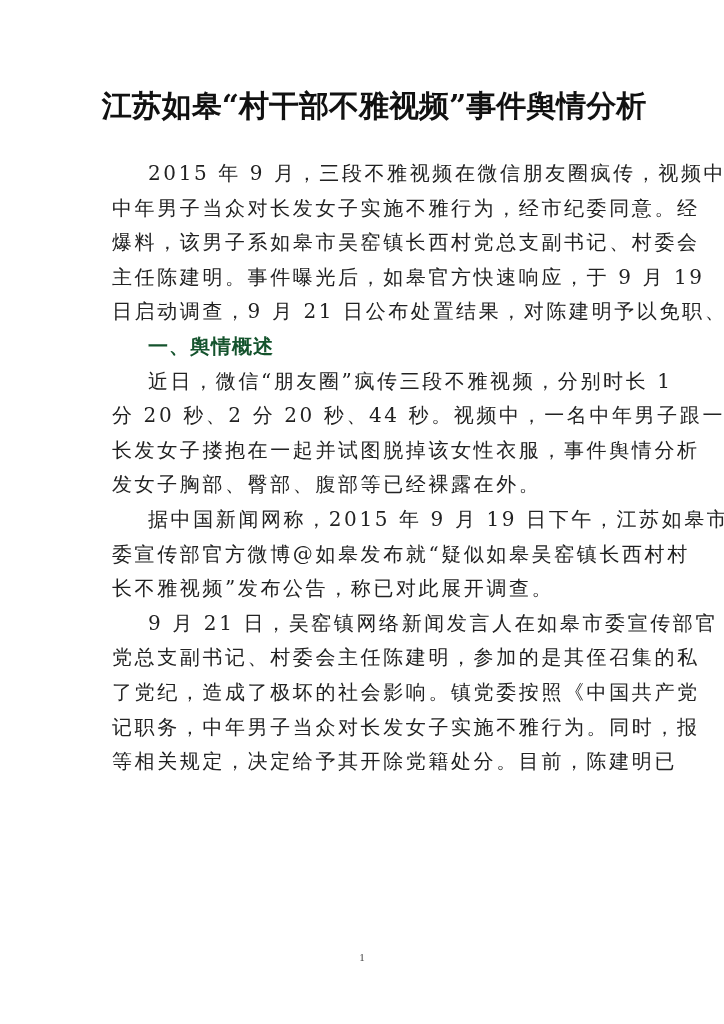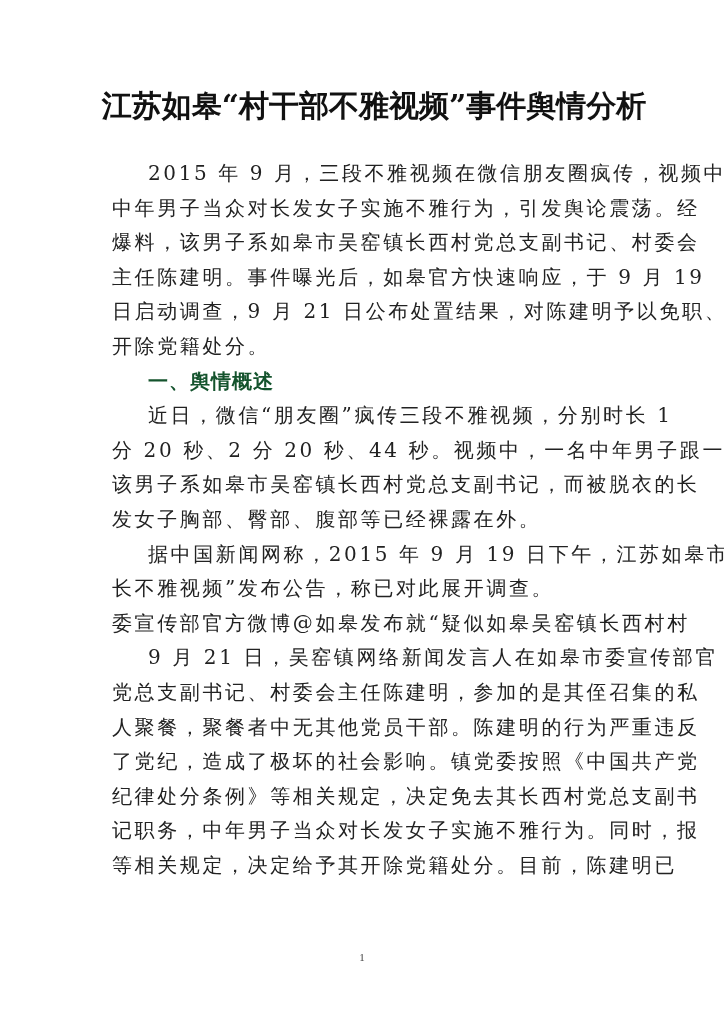--- a/index.html
+++ b/index.html
@@ -77,36 +77,33 @@
     }
   </style>
 </head>
 <body>
 
 <div class="page">
   <div class="title">江苏如皋“村干部不雅视频”事件舆情分析</div>
 
   <div class="body-text">
     <div class="line indent">2015 年 9 月，三段不雅视频在微信朋友圈疯传，视频中</div>
-    <div class="line">中年男子当众对长发女子实施不雅行为，引发舆论震荡。经</div>
+    <div class="line">中年男子当众对长发女子实施不雅行为，经市纪委同意。经</div>
     <div class="line">爆料，该男子系如皋市吴窑镇长西村党总支副书记、村委会</div>
     <div class="line">主任陈建明。事件曝光后，如皋官方快速响应，于 9 月 19</div>
     <div class="line">日启动调查，9 月 21 日公布处置结果，对陈建明予以免职、</div>
-    <div class="line last">开除党籍处分。</div>
     <div class="line heading">一、舆情概述</div>
     <div class="line indent">近日，微信“朋友圈”疯传三段不雅视频，分别时长 1</div>
     <div class="line">分 20 秒、2 分 20 秒、44 秒。视频中，一名中年男子跟一名</div>
-    <div class="line">该男子系如皋市吴窑镇长西村党总支副书记，而被脱衣的长</div>
+    <div class="line">长发女子搂抱在一起并试图脱掉该女性衣服，事件舆情分析</div>
     <div class="line last">发女子胸部、臀部、腹部等已经裸露在外。</div>
     <div class="line indent">据中国新闻网称，2015 年 9 月 19 日下午，江苏如皋市</div>
+    <div class="line">委宣传部官方微博@如皋发布就“疑似如皋吴窑镇长西村村</div>
     <div class="line last">长不雅视频”发布公告，称已对此展开调查。</div>
-    <div class="line">委宣传部官方微博@如皋发布就“疑似如皋吴窑镇长西村村</div>
     <div class="line indent">9 月 21 日，吴窑镇网络新闻发言人在如皋市委宣传部官</div>
     <div class="line">党总支副书记、村委会主任陈建明，参加的是其侄召集的私</div>
-    <div class="line">人聚餐，聚餐者中无其他党员干部。陈建明的行为严重违反</div>
     <div class="line">了党纪，造成了极坏的社会影响。镇党委按照《中国共产党</div>
-    <div class="line">纪律处分条例》等相关规定，决定免去其长西村党总支副书</div>
     <div class="line">记职务，中年男子当众对长发女子实施不雅行为。同时，报</div>
     <div class="line">等相关规定，决定给予其开除党籍处分。目前，陈建明已</div>
   </div>
 
   <div class="page-number">1</div>
 </div>
 
 </body></html>

